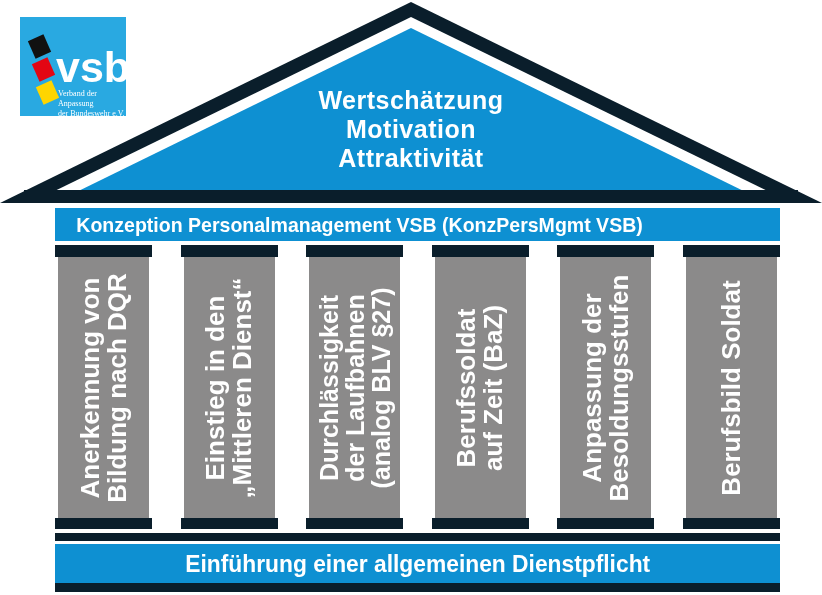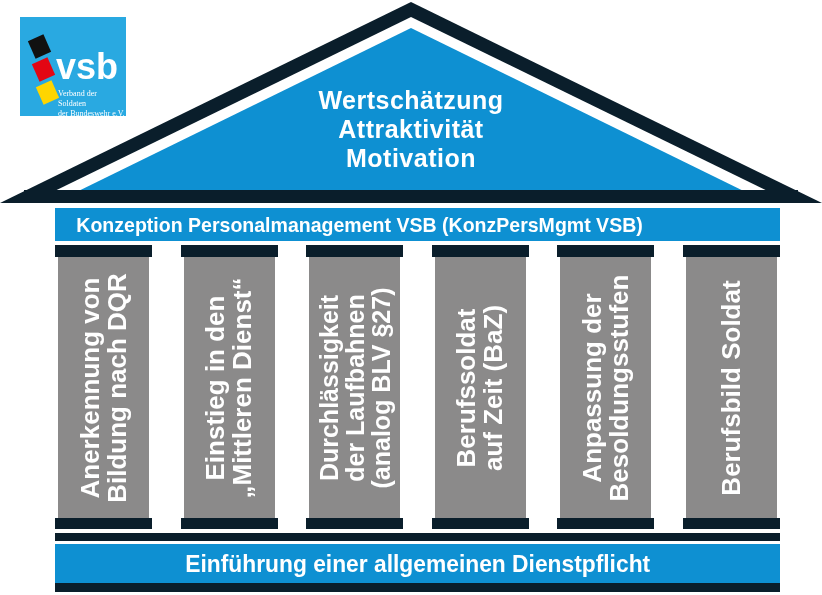--- a/index.html
+++ b/index.html
@@ -6,21 +6,21 @@
   #stage{position:relative;width:822px;height:595px;background:#ffffff;overflow:hidden;
          font-family:"Liberation Sans",sans-serif;}
 
   
   .logo{position:absolute;left:20px;top:17px;width:106px;height:99px;background:#29a9e1;}
   .diamond{position:absolute;width:17px;height:19px;}
   .d-black{left:11px;top:20px;background:#111111;transform:rotate(-24deg);}
   .d-red{left:15px;top:43px;background:#e30613;transform:rotate(-24deg);}
   .d-yellow{left:19px;top:66px;background:#ffd500;transform:rotate(-24deg);}
   .logo-acronym{position:absolute;left:36px;top:32px;color:#ffffff;font-weight:bold;
-                font-size:36px;line-height:36px;letter-spacing:0px;}
+                font-size:43px;line-height:36px;letter-spacing:0px;}
   .logo-sub{position:absolute;left:38px;top:72px;color:#ffffff;
             font-family:"Liberation Serif",serif;font-size:8px;line-height:10px;}
 
   
   .roof-svg{position:absolute;left:0;top:0;}
   .roof-text{position:absolute;left:0;top:86px;width:822px;text-align:center;
              color:#ffffff;font-size:25px;line-height:29px;font-weight:bold;
              letter-spacing:0.5px;}
 
   
@@ -57,31 +57,31 @@
 
   <svg class="roof-svg" width="822" height="203" viewBox="0 0 822 203">
     <polygon points="411,2 822,203 0,203" fill="#0a1e2b"></polygon>
     <polygon points="411,17 792,203 30,203" fill="#ffffff"></polygon>
     <polygon points="411,28 768,203 54,203" fill="#0e90d2"></polygon>
     <rect x="24" y="190" width="774" height="13" fill="#0a1e2b"></rect>
   </svg>
 
   <div class="roof-text">
     <div>Wertschätzung</div>
+    <div>Motivation</div>
     <div>Attraktivität</div>
-    <div>Motivation</div>
   </div>
 
   <div class="logo">
     <div class="diamond d-black"></div>
     <div class="diamond d-red"></div>
     <div class="diamond d-yellow"></div>
     <div class="logo-acronym">vsb</div>
     <div class="logo-sub">
-      <div>Verband der Soldaten</div>
+      <div>Verband der Anpassung</div>
       <div>der Bundeswehr e.V.</div>
     </div>
   </div>
 
   <div class="beam">
     <span class="condensed">Konzeption Personalmanagement VSB (KonzPersMgmt VSB)</span>
   </div>
 
   <div class="colonnade">
 

